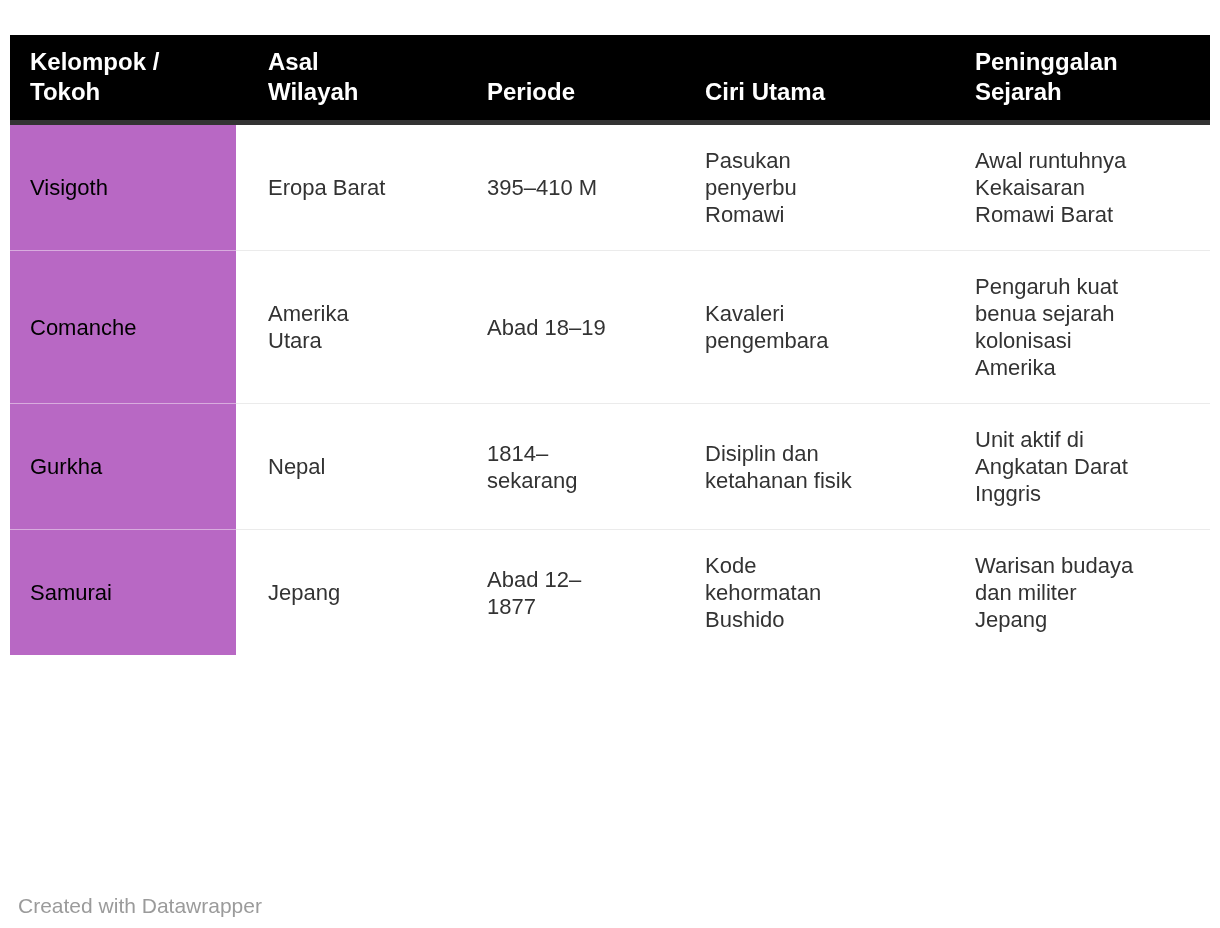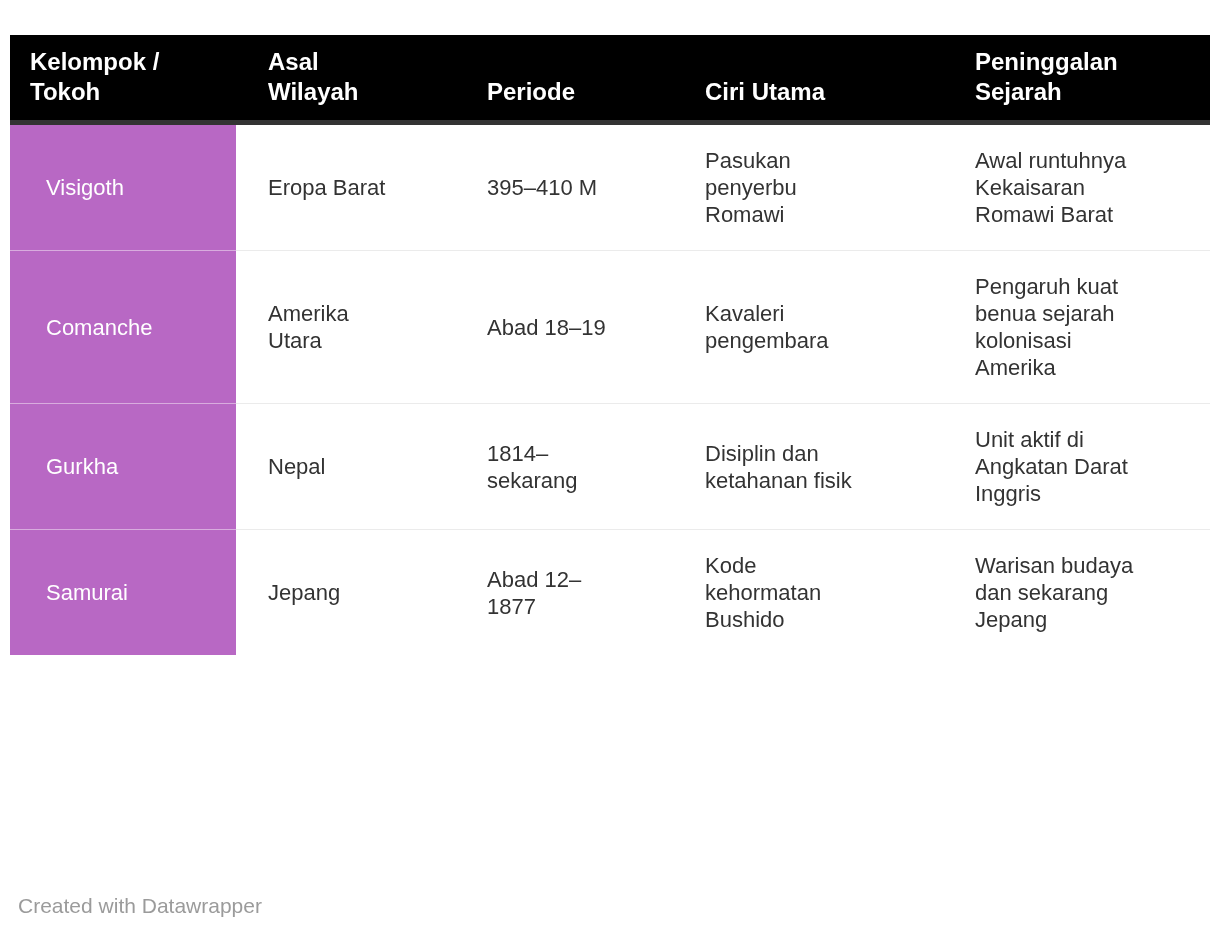--- a/index.html
+++ b/index.html
@@ -50,22 +50,22 @@
     text-align: left;
     vertical-align: middle;
     white-space: pre-line;
     box-sizing: border-box;
     padding: 22px 10px 22px 32px;
     border-top: 1px solid #ebebeb;
   }
   tbody tr:first-child td { border-top: none; margin-top: 32px; }
   tbody td.rowlabel {
     background: #b868c4;
-    color: #ffffff;
-    padding-left: 36px;
+    color: #000000;
+    padding-left: 20px;
     border-top: 1px solid rgba(255,255,255,0.45);
   }
   tbody tr:first-child td.rowlabel { border-top: none; }
 
   .footer-credit {
     position: absolute;
     left: 18px; top: 893px;
     font-size: 21px;
     line-height: 26px;
     color: #9b9b9b;
@@ -132,20 +132,20 @@
       </tr>
       <tr>
         <td class="rowlabel">Samurai</td>
         <td>Jepang</td>
         <td>Abad 12–
 1877</td>
         <td>Kode
 kehormatan
 Bushido</td>
         <td>Warisan budaya
-dan sekarang
+dan militer
 Jepang</td>
       </tr>
     </tbody>
   </table>
 </div>
 
 <div class="footer-credit">Created with Datawrapper</div>
 
 </body></html>

